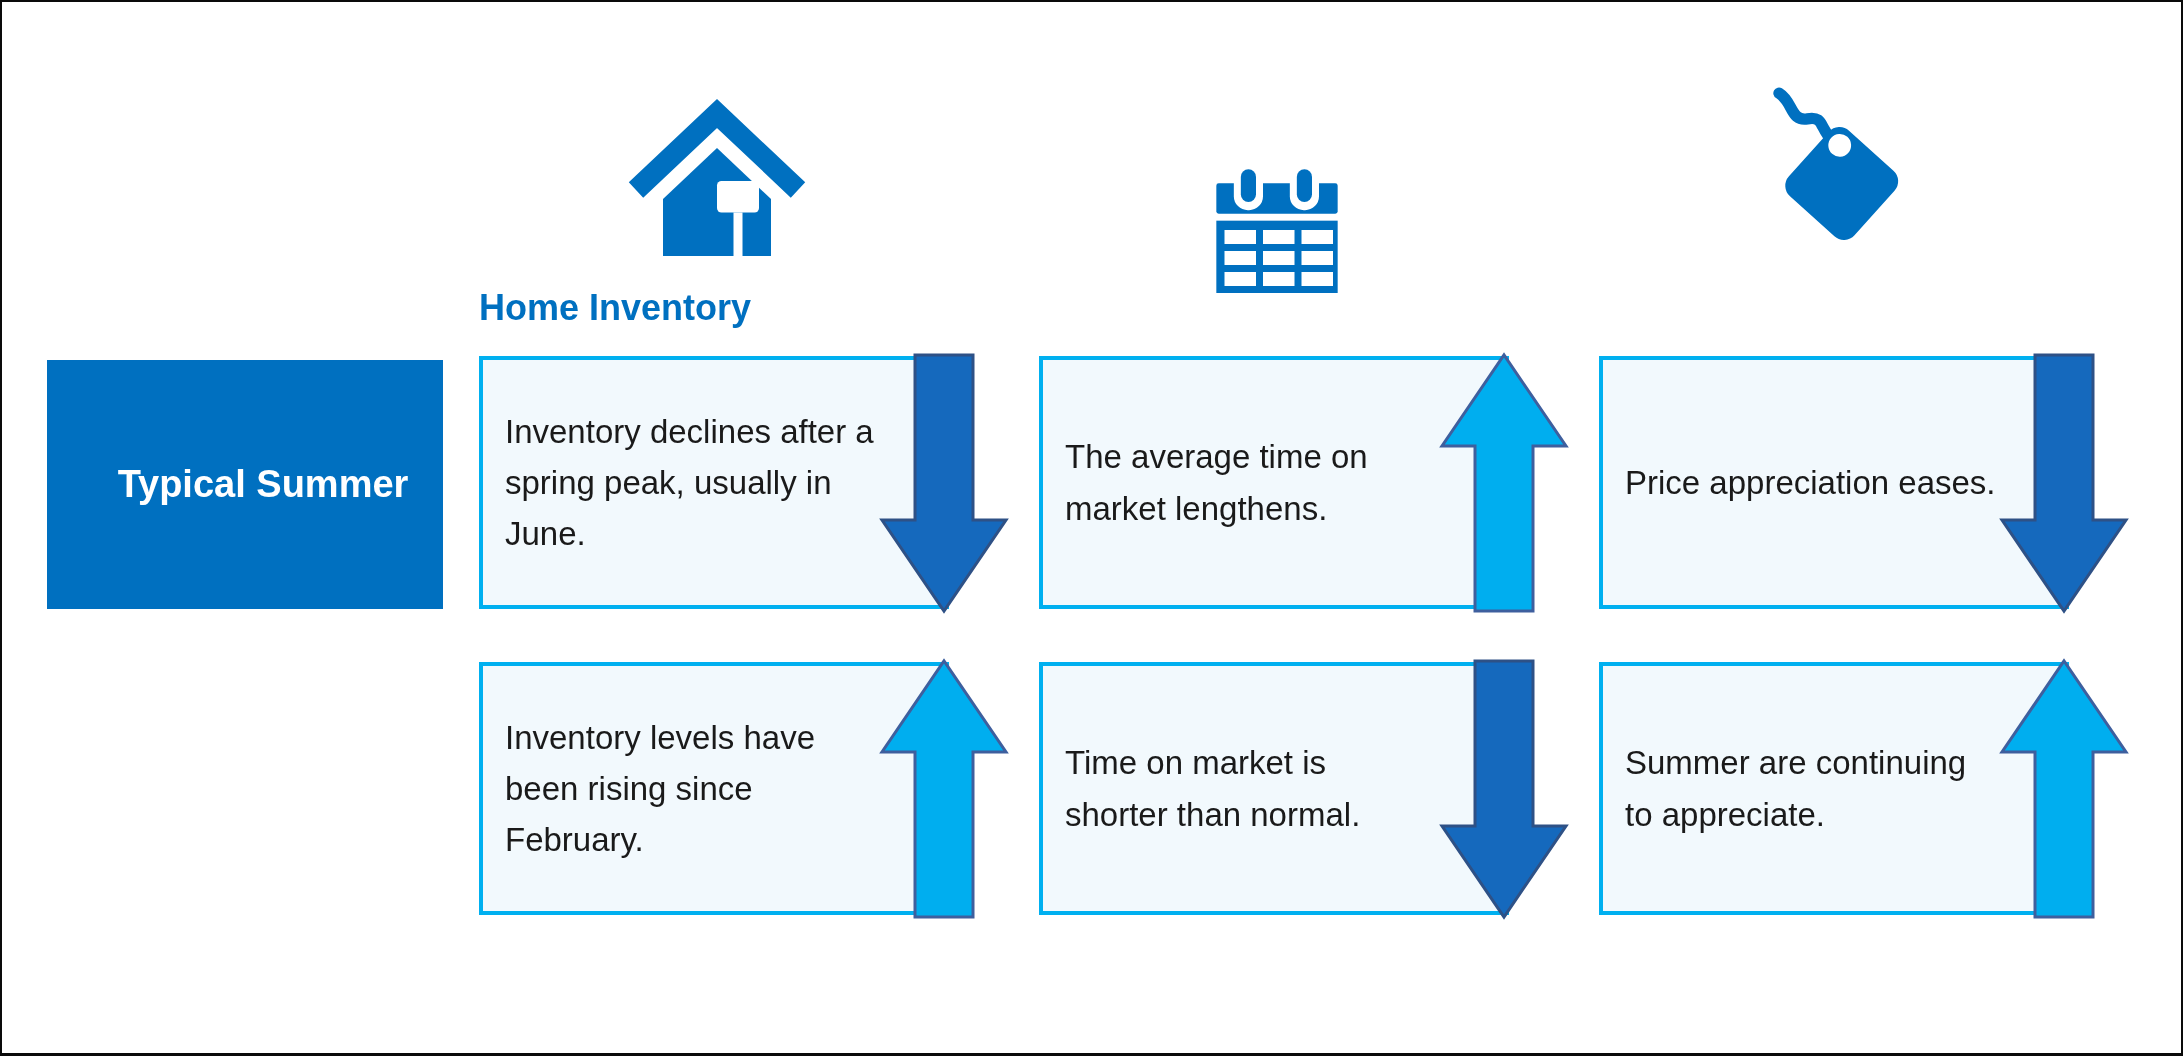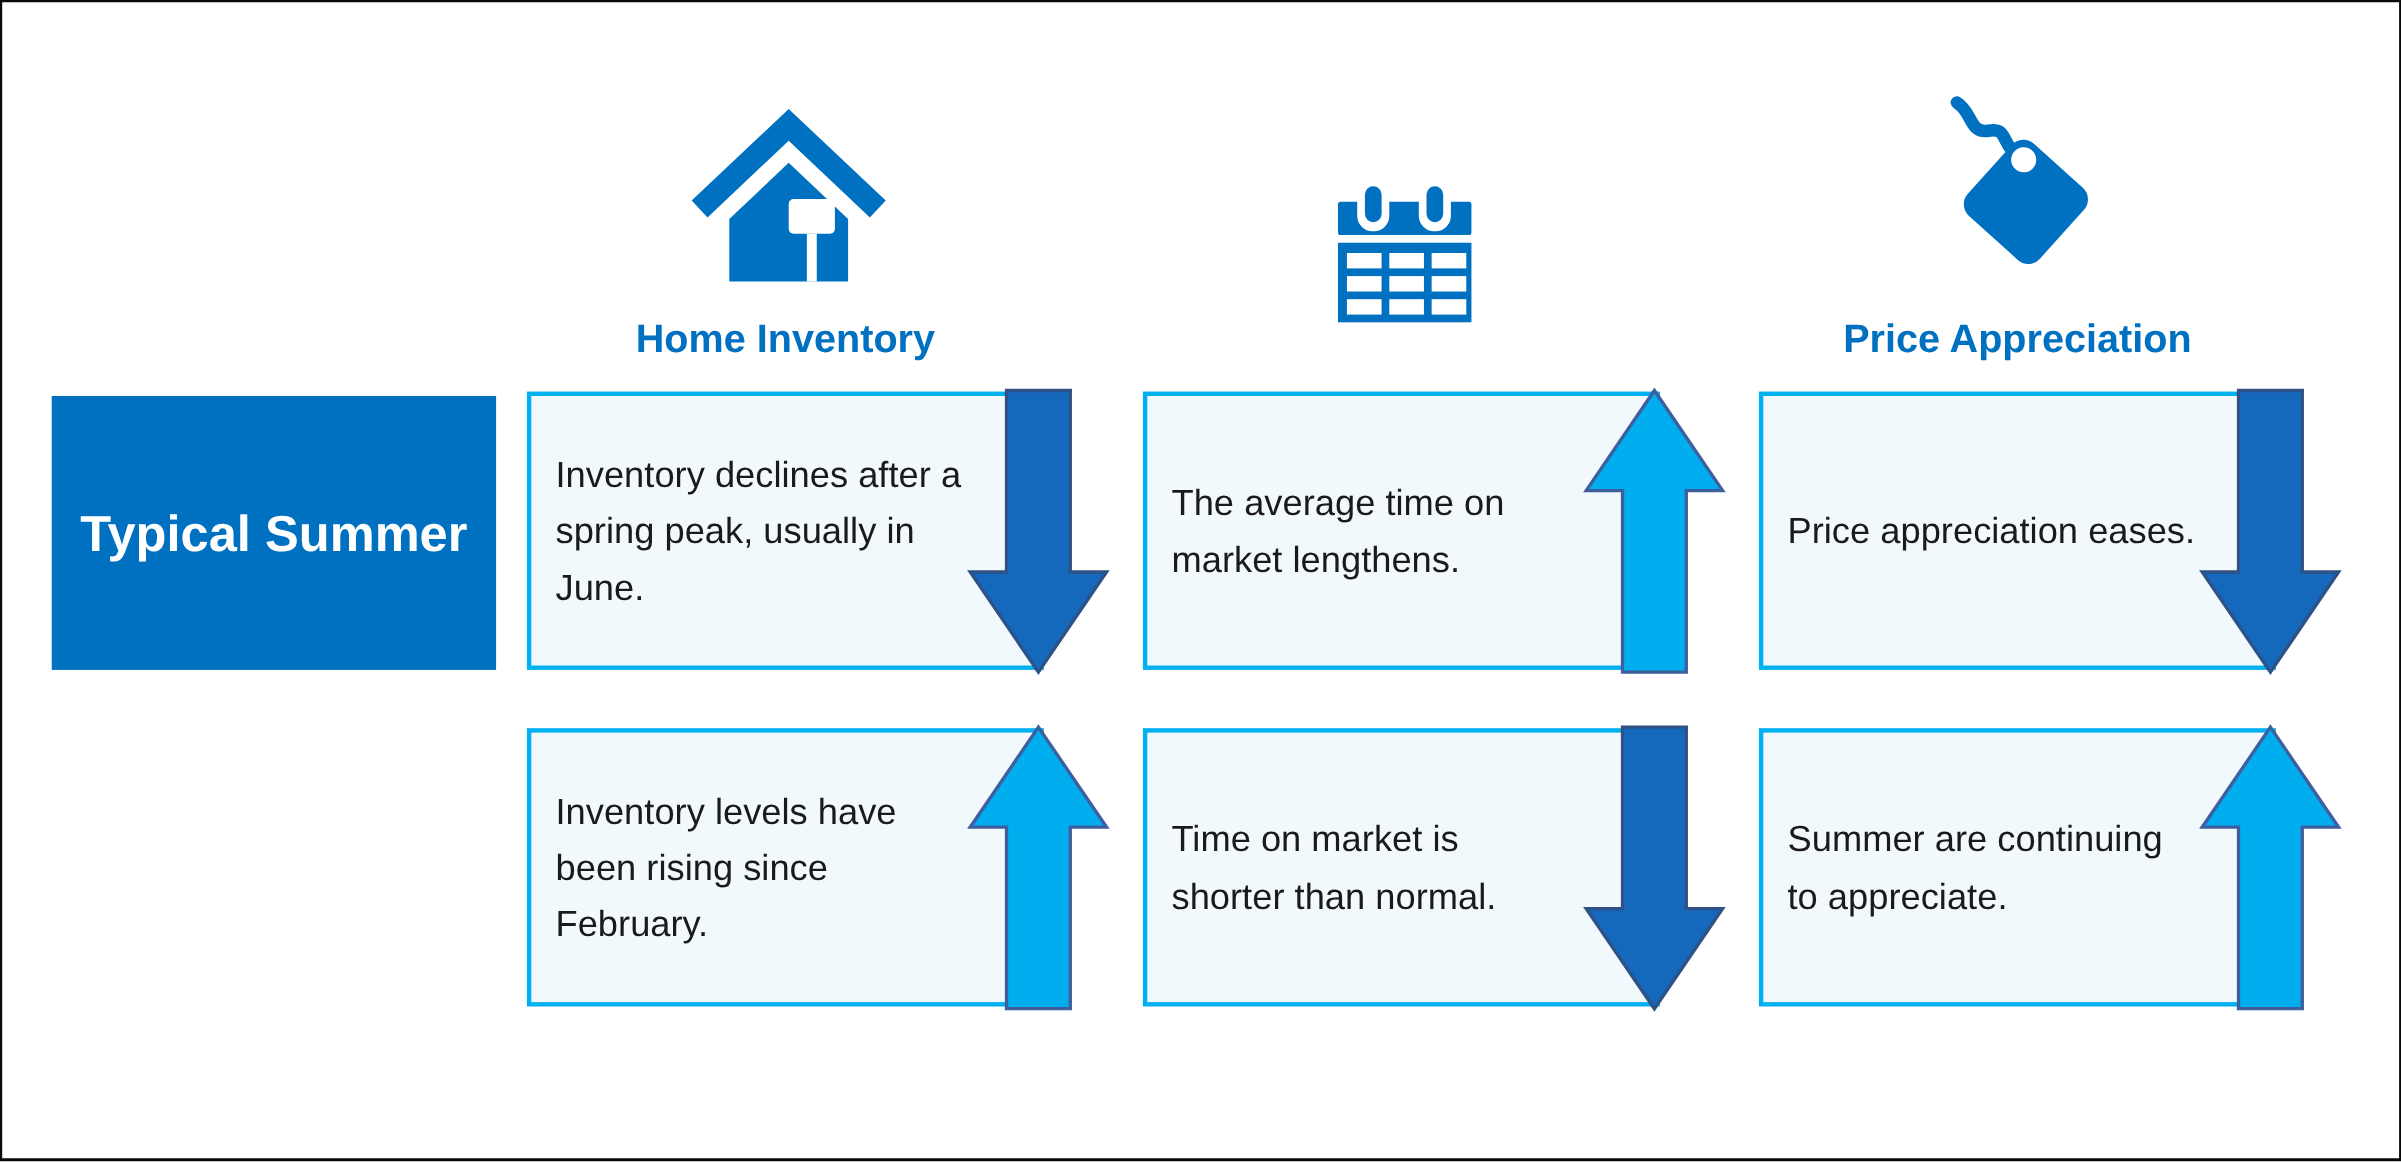--- a/index.html
+++ b/index.html
@@ -13,32 +13,32 @@
     font-family:"Liberation Sans", sans-serif;
     overflow:hidden;
   }
   
   .icon-wrap{position:absolute;display:flex;justify-content:center;align-items:flex-end;width:240px;height:190px;}
   #icon1{left:595px;top:83px;}
   #icon2{left:1155px;top:108px;}
   #icon3{left:1712px;top:72px;}
   .col-label{
     position:absolute;top:283px;width:470px;height:46px;
-    text-align:center;font-size:36px;font-weight:bold;
+    font-size:36px;font-weight:bold;
     color:var(--primary-blue,#0070C0);line-height:46px;
   }
   #label1{left:477px;}
   #label2{left:1037px;}
   #label3{left:1597px;}
   
   .row-head{
-    position:absolute;left:45px;width:404px;
+    position:absolute;left:45px;width:360px;
     background:var(--primary-blue,#0070C0);
-    color:#ffffff;font-size:46px;font-weight:bold;
-    display:flex;align-items:center;justify-content:center;
+    color:#ffffff;font-size:38px;font-weight:bold;
+    display:flex;align-items:center;justify-content:center;padding-left:36px;
   }
   #rowhead1{top:358px;height:249px;}
   #rowhead2{top:668px;height:250px;}
   
   .cell{
     position:absolute;width:470px;height:253px;
     box-sizing:border-box;
     background:var(--box-fill,#F2F9FD);
     border:4px solid var(--accent-cyan,#00B0F0);
     display:flex;align-items:center;
@@ -104,21 +104,20 @@
     <svg class="icon-svg" width="185" height="185" viewBox="0 0 130 130">
       <path class="icon-stroke" d="M64,44 C54,34 58,26 46,28 C34,30 36,16 26,10" stroke-width="8" stroke-linecap="round"></path>
       <g transform="rotate(42 70 72)">
         <rect class="icon-fill" x="40" y="42" width="62" height="62" rx="10"></rect>
         <circle cx="52" cy="54" r="8" fill="#ffffff"></circle>
       </g>
     </svg>
   </div>
 
   <div class="col-label" id="label1">Home Inventory</div>
-  <div class="col-label" id="label3">Price Appreciation</div>
 
   <div class="row-head" id="rowhead1">Typical Summer</div>
 
   <div class="cell r1 c2">
     <div class="cell-text">The average time on market lengthens.</div>
   </div>
   <div class="cell r1 c1">
     <div class="cell-text">Inventory declines after a spring peak, usually in June.</div>
   </div>
   <div class="cell r1 c3">

